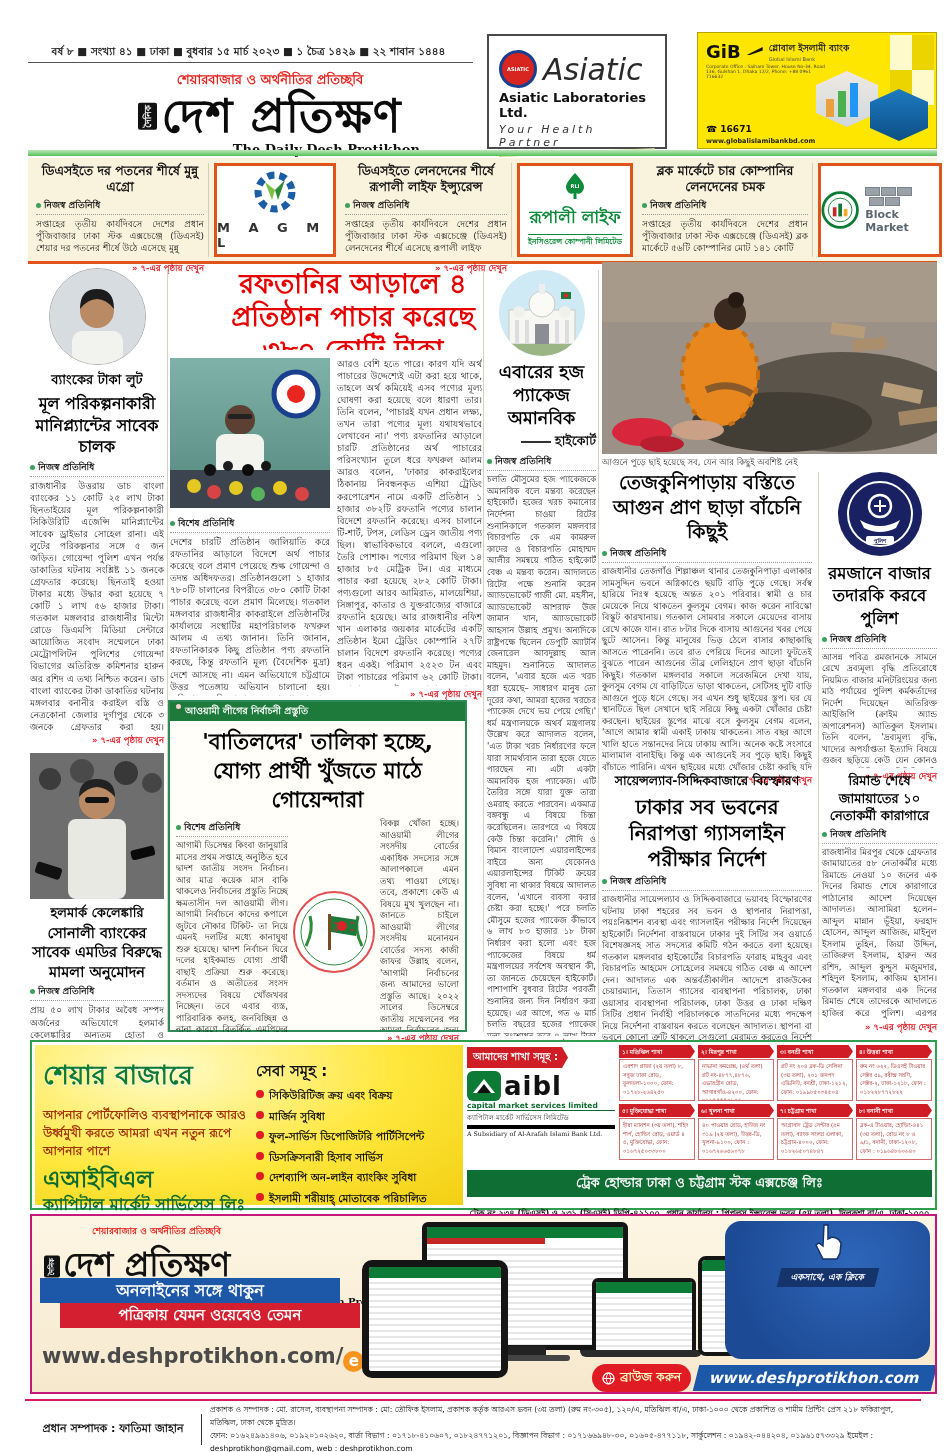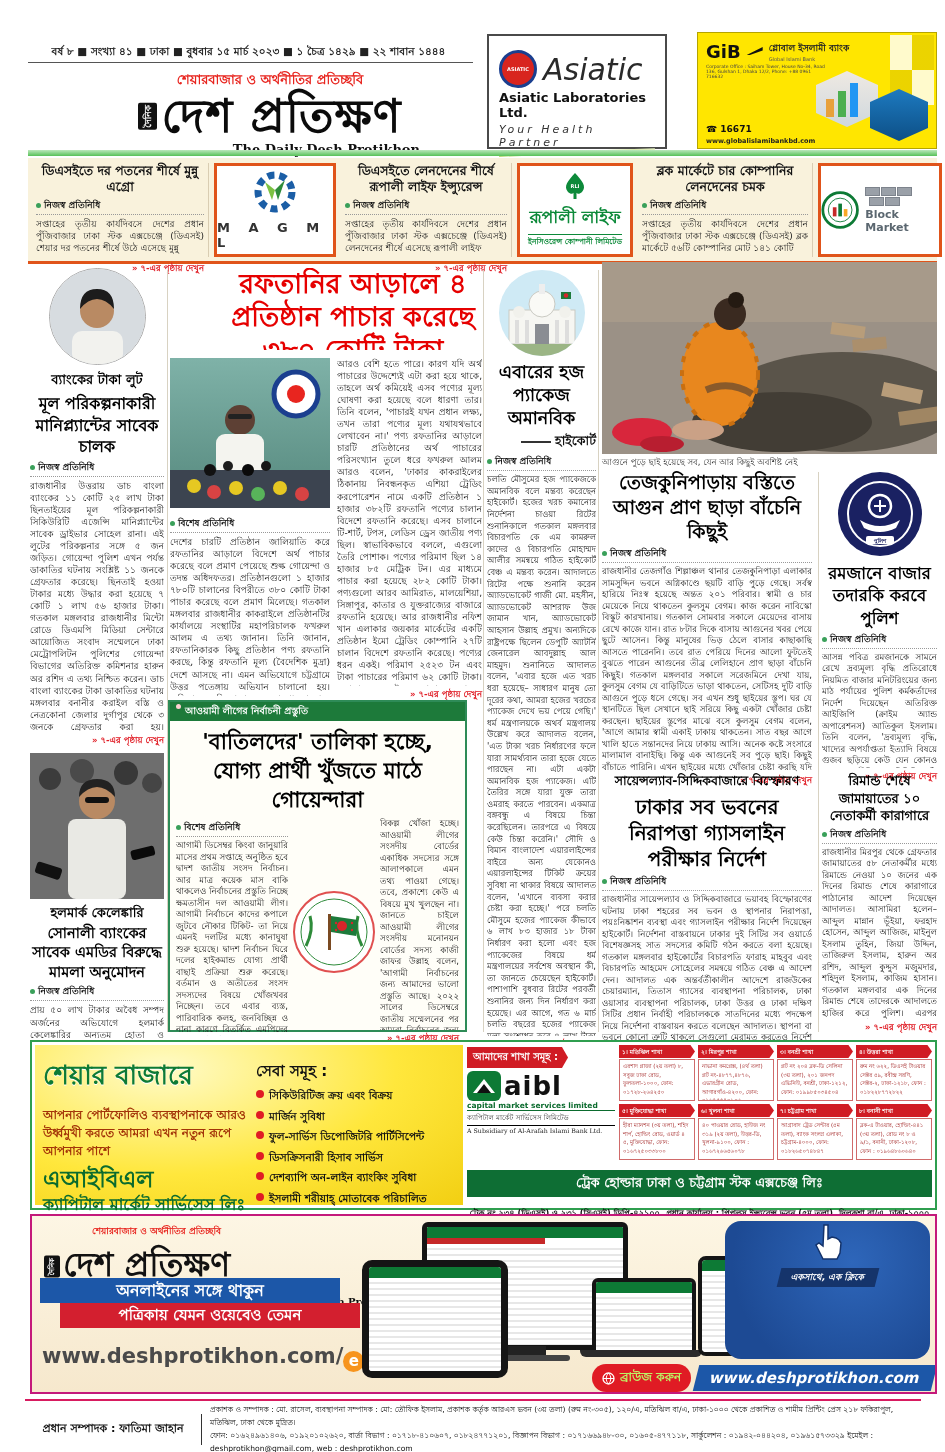--- a/index.html
+++ b/index.html
@@ -61,21 +61,21 @@
   .bar-blue{background:#1c57a8;color:#fff;font-weight:bold;text-align:center;}
   .bar-red{background:#d31f2f;color:#fff;font-weight:bold;text-align:center;}
   .ecirc{display:inline-block;width:21px;height:21px;border-radius:50%;background:#f7941d;color:#fff;font-weight:900;text-align:center;line-height:21px;font-size:15px;vertical-align:-3px;}
   .device{position:absolute;background:#fff;border:5px solid #151515;border-radius:6px;overflow:hidden;}
   .mini-h{height:11px;background:#0d7a35;}
   .mini-b{height:100%;background:repeating-linear-gradient(180deg,#fff 0 4px,#e7e7e7 4px 6px);}
   .bluepanel{position:absolute;right:5px;top:5px;width:205px;height:138px;border-radius:16px;overflow:hidden;
              background:radial-gradient(circle at 62% 30%,#2e66ba,#1d4a94 75%);color:#fff;text-align:center;}
   .skewtag{display:inline-block;background:#15346b;color:#fff;font-size:9px;font-weight:bold;padding:2px 12px;transform:skewX(-14deg);}
   .browse{position:absolute;left:560px;top:148px;display:flex;gap:5px;align-items:center;}
-  .browse-pill{background:#e01b24;color:#bef264;font-weight:bold;font-size:12px;padding:4px 10px;border-radius:14px;display:flex;gap:5px;align-items:center;}
+  .browse-pill{background:#e01b24;color:#fef9c3;font-weight:bold;font-size:12px;padding:4px 10px;border-radius:14px;display:flex;gap:5px;align-items:center;}
   .browse-url{background:#1c57a8;color:#fff;font-weight:900;font-size:15px;padding:4px 14px;transform:skewX(-14deg);}
   
   .footer-rule{left:25px;top:1399px;width:896px;border-top:2px solid #d81b60;}
   .footer{left:25px;top:1404px;width:896px;display:flex;align-items:center;}
   .footer .ed{flex:0 0 168px;font-size:11px;font-weight:bold;text-align:center;border-right:1.5px solid #333;padding:6px 4px;}
   .footer .ft{font-size:7.6px;line-height:1.7;padding-left:8px;color:#111;}
 </style>
 </head>
 <body>
 
@@ -474,21 +474,21 @@
           <div class="ribbon" style="font-size:10px;padding:2px 10px 2px 6px;display:inline-block;">আমাদের শাখা সমূহ :</div>
           <div style="display:flex;align-items:center;gap:3px;margin-top:3px;">
             <svg width="34" height="30" viewBox="0 0 34 30">
               <rect width="34" height="30" rx="6" fill="#0d7a35"></rect>
               <path d="M6 22 L17 8 L28 22 Z" fill="#fff"></path>
               <path d="M10 22 L17 13 L24 22 Z" fill="#111"></path>
             </svg>
             <span style="font-size:26px;font-weight:900;color:#111;letter-spacing:1px;">aibl</span>
           </div>
           <div style="font-size:7.5px;font-weight:bold;color:#0b6b2e;">capital market services limited</div>
-          <div style="font-size:7px;color:#333;border-top:1px solid #0b6b2e;border-bottom:1px solid #000000;padding:1px 0;">ক্যাপিটাল মার্কেট সার্ভিসেস লিমিটেড</div>
+          <div style="font-size:7px;color:#333;border-top:1px solid #0b6b2e;border-bottom:4px solid #000000;padding:1px 0;">ক্যাপিটাল মার্কেট সার্ভিসেস লিমিটেড</div>
           <div style="font-size:6.3px;font-family:'DejaVu Serif','Liberation Serif',serif;color:#222;margin-top:1px;">A Subsidiary of Al-Arafah Islami Bank Ltd.</div>
         </div>
         <div style="flex:1;display:grid;grid-template-columns:repeat(4,1fr);gap:3px;">
           <div class="branch">
               <div class="ribbon">১। মতিঝিল শাখা</div>
               <div class="branch-addr">এরশাদ প্লাজা (২য় তলা) ৮, সবুজ ঢাকা রোড, ফুলতলা-১০০০, ফোন: ০১৭২৮-২৬৪২৫০</div>
             </div>
           <div class="branch">
               <div class="ribbon">২। মিরপুর শাখা</div>
               <div class="branch-addr">নাভানা কমপ্লেক্স, (৪র্থ তলা) প্লট নং-৪৮৭৭,৪৮৭৬, এভারগ্রীন রোড, আগারগাঁও-৪২০০, ফোন: ০১৬৭৫৫৭০৯০৬</div>

